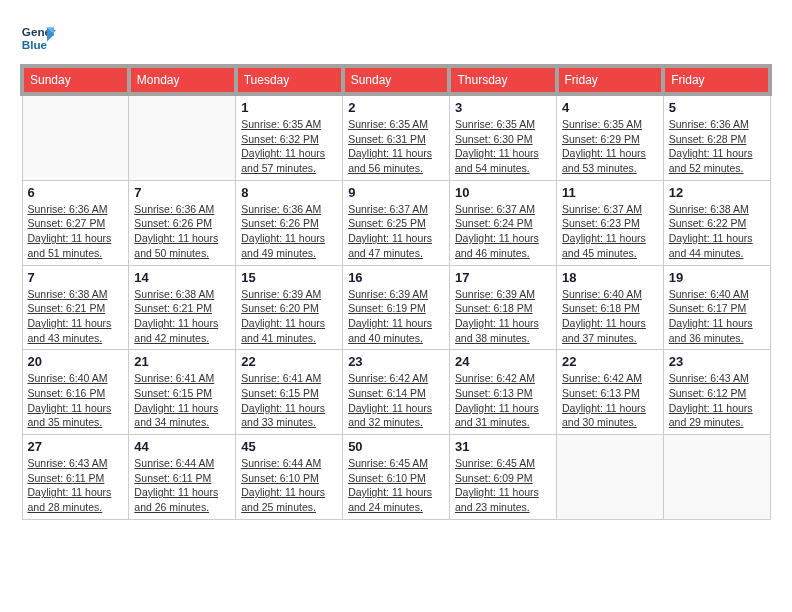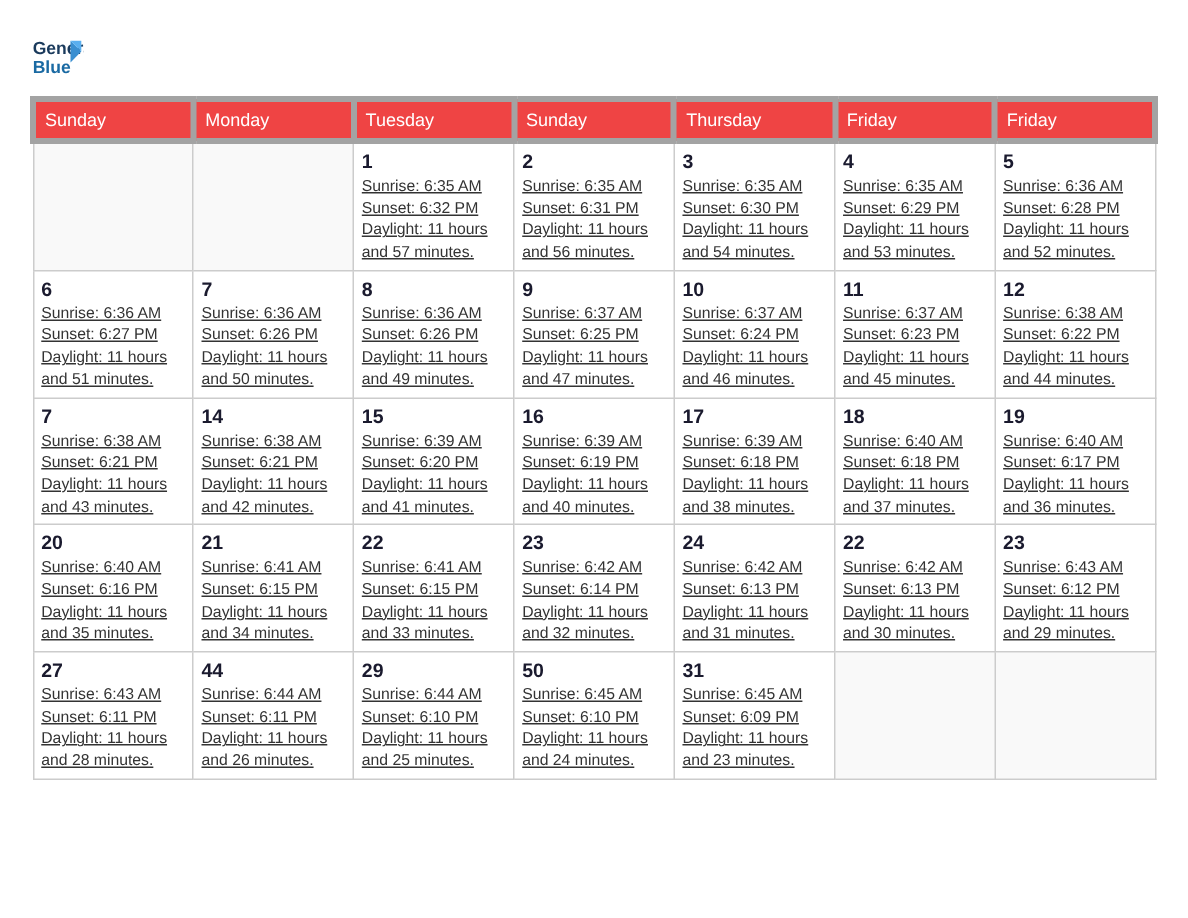--- a/index.html
+++ b/index.html
@@ -314,21 +314,21 @@
 and 28 minutes.</div>
         </td>
         <td>
           <span class="day-number">44</span>
           <div class="day-info" style="white-space: pre-line;">Sunrise: 6:44 AM
 Sunset: 6:11 PM
 Daylight: 11 hours
 and 26 minutes.</div>
         </td>
         <td>
-          <span class="day-number">29</span>
+          <span class="day-number">45</span>
           <div class="day-info" style="white-space: pre-line;">Sunrise: 6:44 AM
 Sunset: 6:10 PM
 Daylight: 11 hours
 and 25 minutes.</div>
         </td>
         <td>
           <span class="day-number">50</span>
           <div class="day-info" style="white-space: pre-line;">Sunrise: 6:45 AM
 Sunset: 6:10 PM
 Daylight: 11 hours

